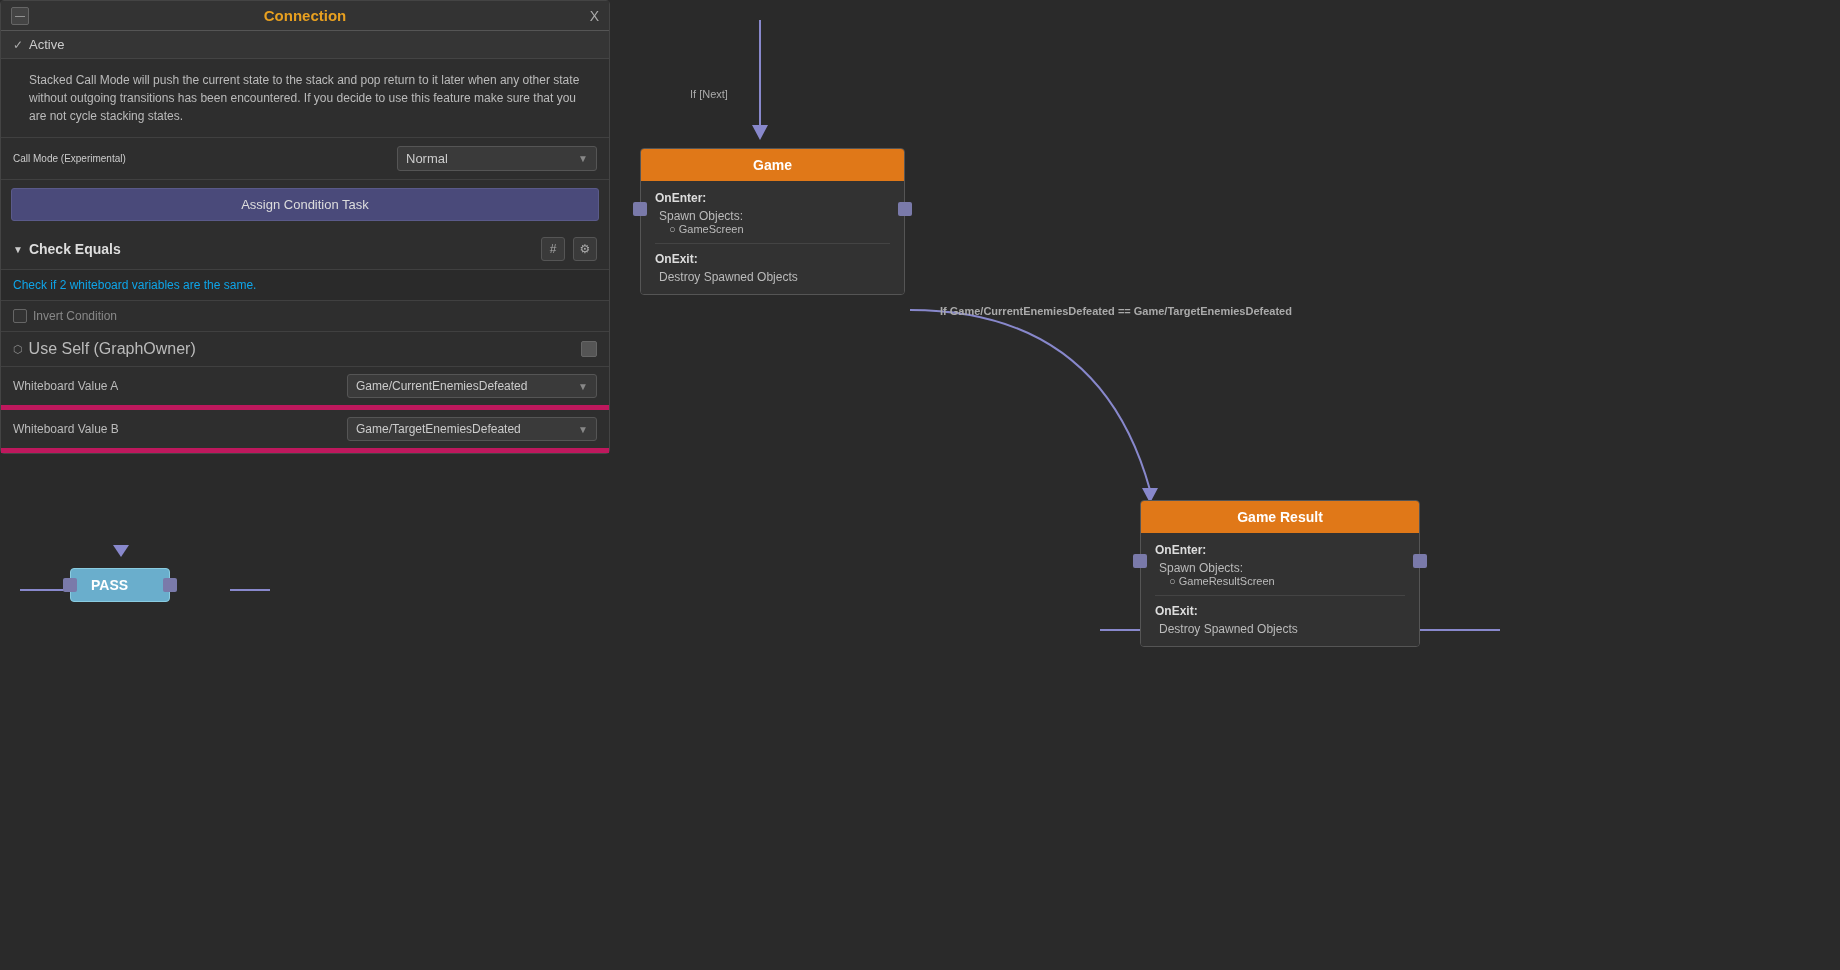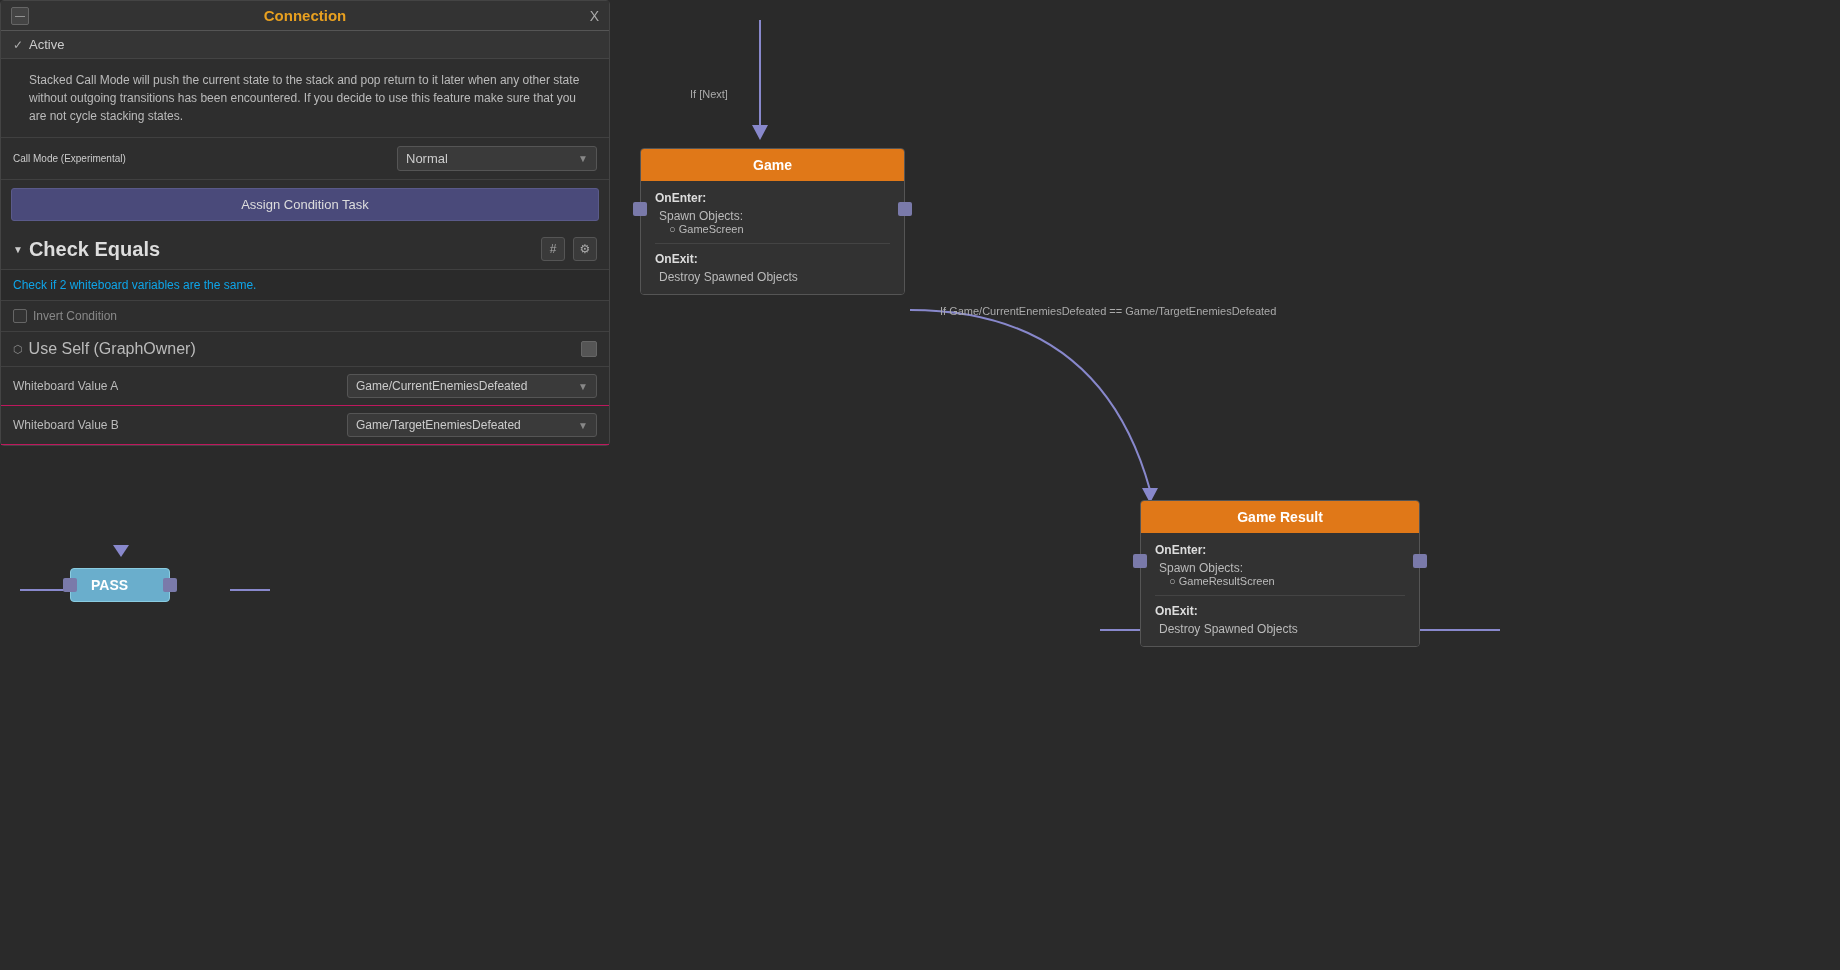--- a/index.html
+++ b/index.html
@@ -162,21 +162,21 @@
       align-items: center;
       gap: 6px;
     }
 
     .triangle-down {
       color: #ccc;
       font-size: 10px;
     }
 
     .check-equals-title {
-      font-size: 20px;
+      font-size: 14px;
       color: #ddd;
       font-weight: bold;
     }
 
     .check-equals-icons {
       display: flex;
       gap: 8px;
       align-items: center;
     }
 
@@ -257,21 +257,21 @@
       background: #555;
       border-radius: 2px;
     }
 
     
     .whiteboard-row {
       display: flex;
       align-items: center;
       justify-content: space-between;
       padding: 7px 12px;
-      border-bottom: 1px solid #be185d;
+      border-bottom: 5px solid #be185d;
     }
 
     .wb-label {
       font-size: 12px;
       color: #bbb;
       min-width: 130px;
     }
 
     .wb-select {
       display: flex;
@@ -425,21 +425,21 @@
 
     <path d="M 230 590 L 270 590" stroke="#8888cc" stroke-width="2" fill="none"></path>
 
     <path d="M 1420 630 L 1500 630" stroke="#8888cc" stroke-width="2" fill="none"></path>
 
     <path d="M 1100 630 L 1140 630" stroke="#8888cc" stroke-width="2" fill="none"></path>
   </svg>
 
   <div class="canvas-label" style="left: 690px; top: 88px;">If [Next]</div>
 
-  <div class="canvas-label" style="left: 940px; top: 305px;">If Game/CurrentEnemiesDefeated == Game/TargetEnemiesDefeated</div>
+  <div class="canvas-label" style="left: 940px; top: 305px; font-weight: bold;">If Game/CurrentEnemiesDefeated == Game/TargetEnemiesDefeated</div>
 
   <div class="state-node" style="left: 640px; top: 148px; width: 265px;">
 
     <div class="port port-left" style="top: 60px;"></div>
 
     <div class="port port-right" style="top: 60px;"></div>
 
     <div class="state-title">Game</div>
     <div class="state-body">
       <div class="state-section-label">OnEnter:</div>

